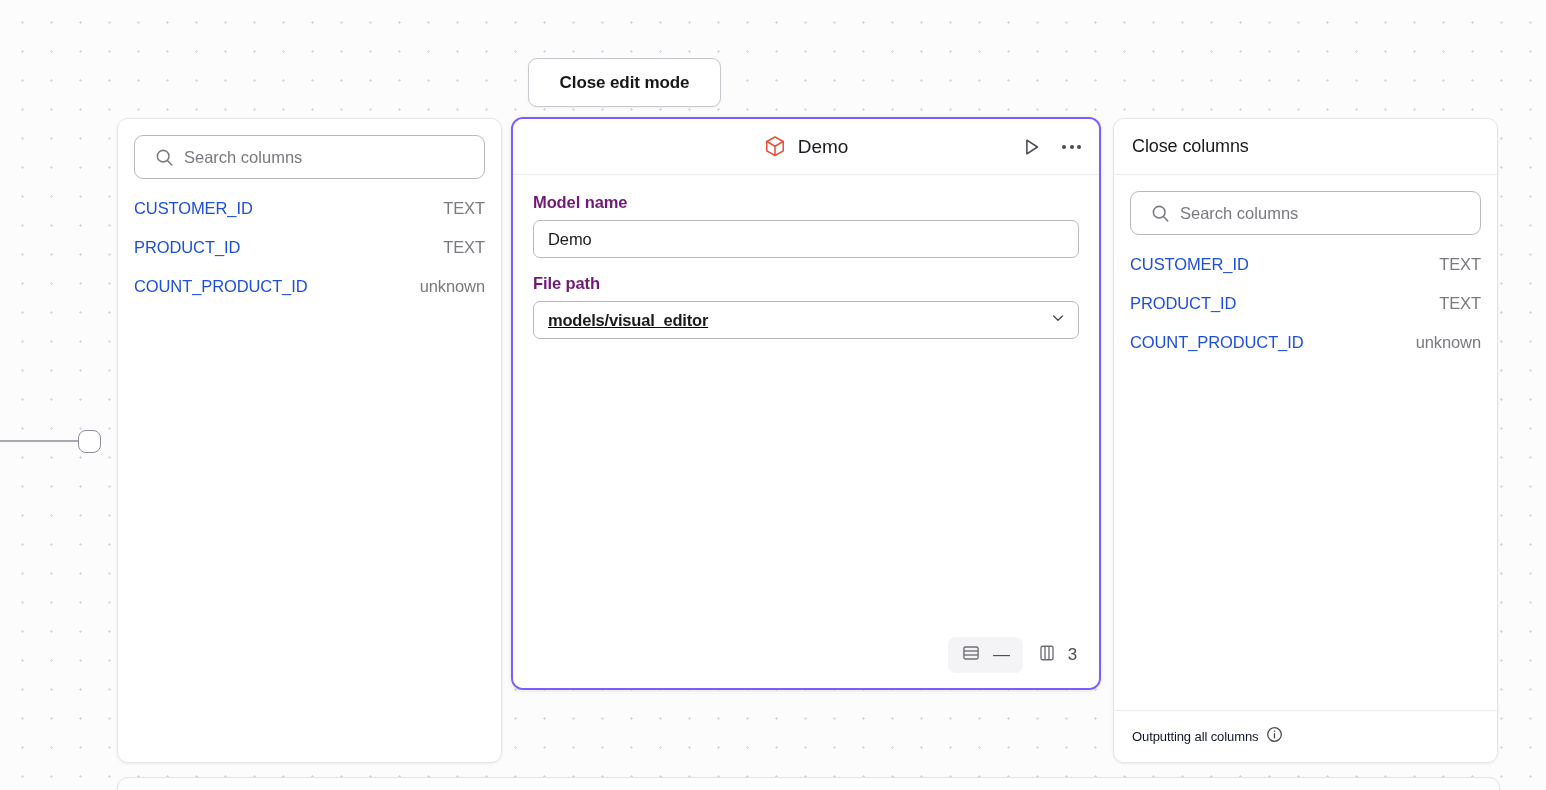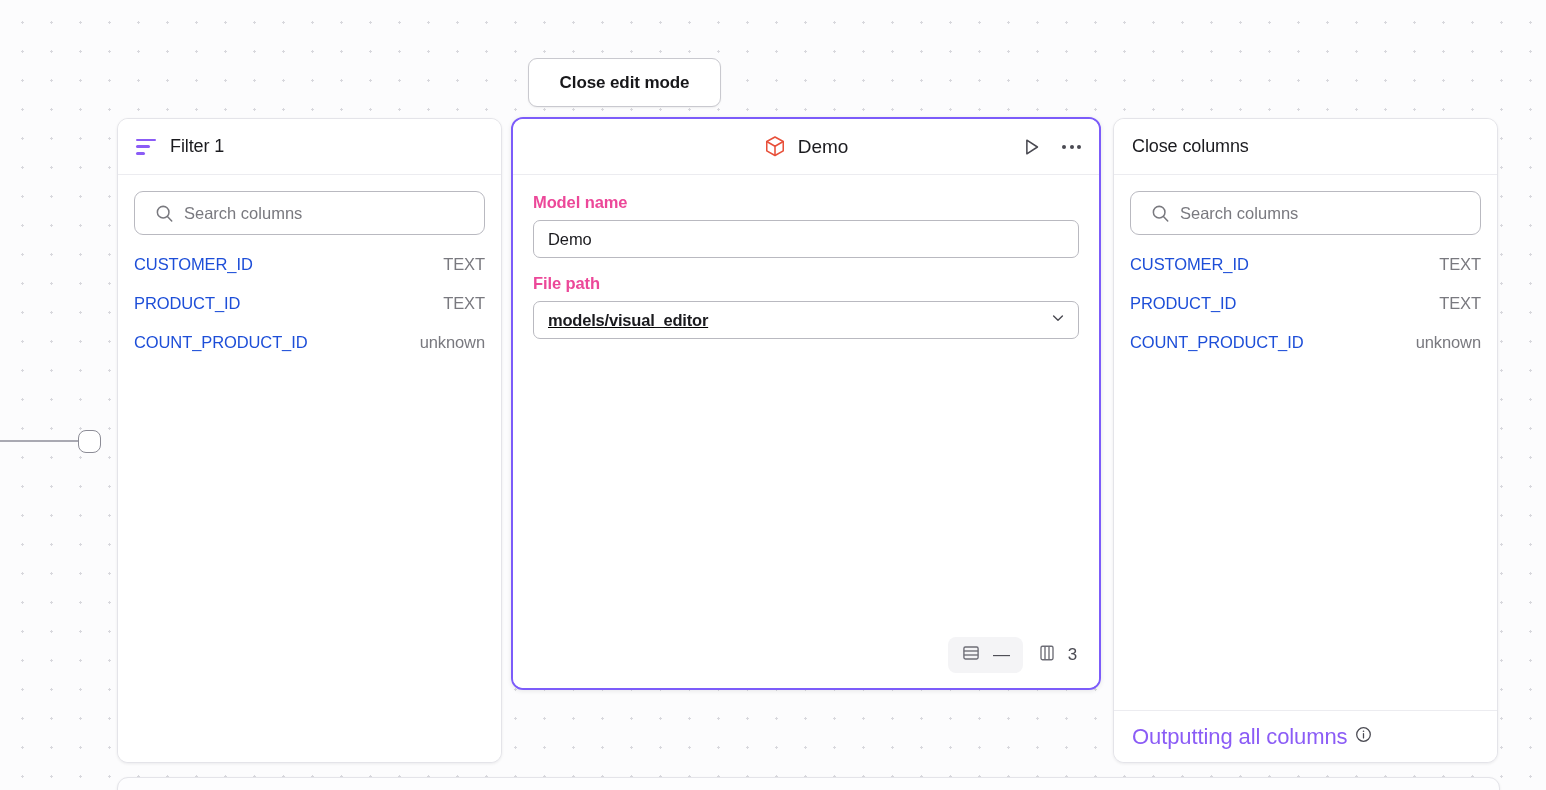--- a/index.html
+++ b/index.html
@@ -138,21 +138,21 @@
     position: absolute; right: 16px; top: 0; height: 56px;
     display: flex; align-items: center; gap: 18px;
   }
   .icon-btn { display: flex; align-items: center; justify-content: center; cursor: pointer; }
   .dots { display: flex; gap: 3.5px; align-items: center; padding: 6px 2px; cursor: pointer; }
   .dots span { width: 4px; height: 4px; border-radius: 50%; background: #4a4a52; display:block; }
 
   
   #demo-panel .panel-body { padding: 18px 20px 0 20px; display: flex; flex-direction: column; }
   .field-label {
-    font-size: 16.5px; font-weight: bold; color: #ec4899;
+    font-size: 16.5px; font-weight: bold; color: #701a75;
     letter-spacing: -0.1px; margin-bottom: 8px;
   }
   .text-input {
     height: 38px;
     border: 1px solid #b9b9c0;
     border-radius: 7px;
     display: flex; align-items: center;
     padding: 0 14px;
     margin-bottom: 16px;
     background: #fff;
@@ -196,21 +196,21 @@
   
   #output-panel { left: 1113px; top: 118px; width: 385px; height: 645px; }
   .output-footer {
     flex: 0 0 auto;
     height: 52px;
     display: flex; align-items: center; gap: 8px;
     padding: 0 18px;
     border-top: 1px solid #ececf0;
     background: #fff;
   }
-  .output-footer-text { font-size: 22px; color: #8b5cf6; letter-spacing: -0.1px; }
+  .output-footer-text { font-size: 13px; color: #0f172a; letter-spacing: -0.1px; }
 
   
   #bottom-panel {
     position: absolute;
     left: 117px; top: 777px; width: 1383px; height: 60px;
     background: #fdfdfe;
     border: 1px solid #e4e4e9;
     border-radius: 11px;
     box-shadow: 0 1px 3px rgba(16,16,24,0.07);
   }
@@ -233,28 +233,20 @@
 <body>
 
 <div id="canvas">
 
   <div id="connector-line"></div>
   <div id="connector-handle"></div>
 
   <button id="close-edit-btn">Close edit mode</button>
 
   <div class="panel" id="filter-panel">
-    <div class="panel-head">
-      <span class="filter-icon">
-        <i></i>
-          <i></i>
-          <i></i>
-      </span>
-      <span class="panel-title">Filter 1</span>
-    </div>
     <div class="panel-body">
       <div class="search-box">
         <span class="mag">
           <svg width="19" height="19" viewBox="0 0 20 20" fill="none">
             <circle cx="8.6" cy="8.6" r="6.1" stroke="#79797f" stroke-width="1.6"></circle>
             <line x1="13.1" y1="13.1" x2="17.6" y2="17.8" stroke="#79797f" stroke-width="1.6" stroke-linecap="round"></line>
           </svg>
         </span>
         <input type="text" placeholder="Search columns" style="">
       </div>

